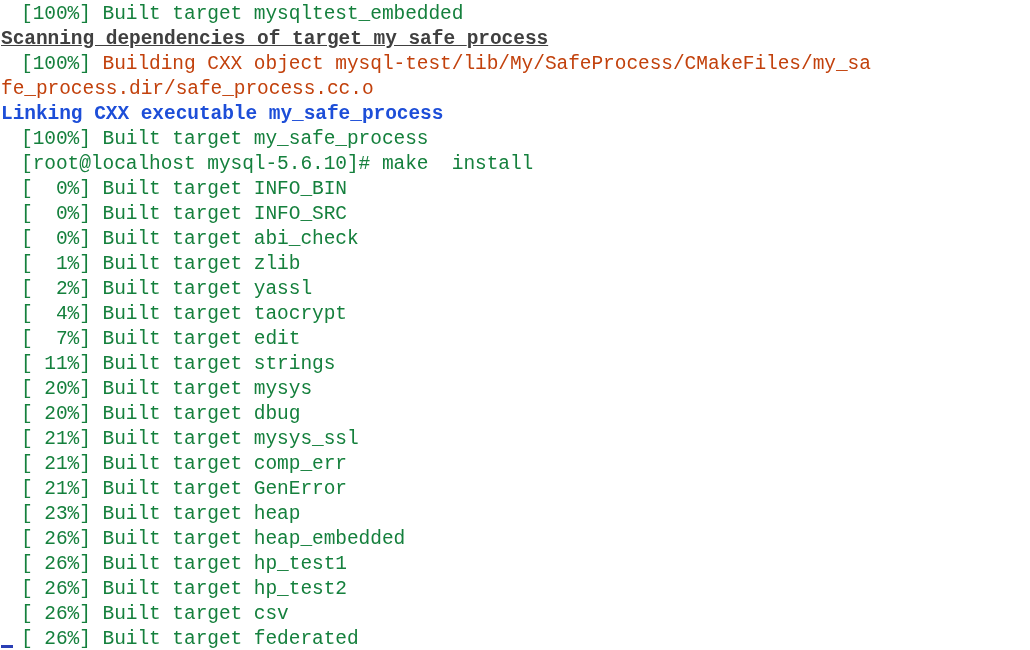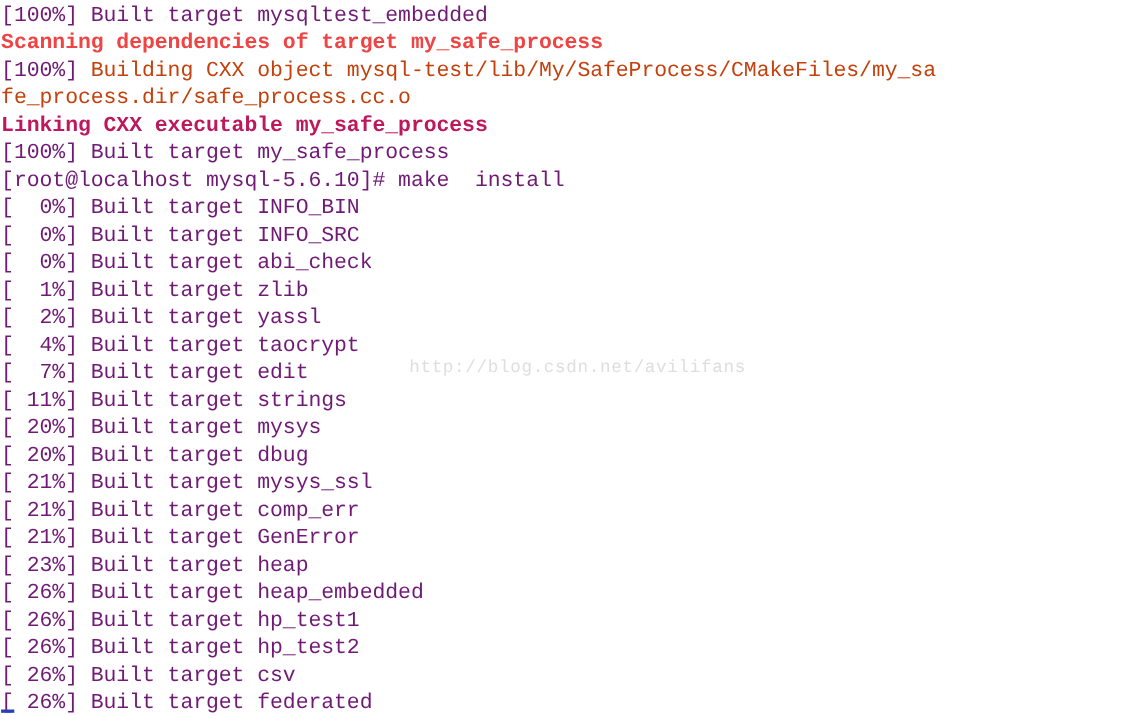--- a/index.html
+++ b/index.html
@@ -40,24 +40,24 @@
   }
 
   .line {
     height: 25px;
     white-space: pre;
   }
 
   .seg { white-space: pre; }
 
   
-  .c-default { color: #701a75; }
-  .c-magenta { color: #ef4444; font-weight: bold; }
+  .c-default { color: #15803d; padding-left: 20px; }
+  .c-magenta { color: #404040; font-weight: bold; text-decoration: underline; }
   .c-green   { color: #c2410c; }
-  .c-red     { color: #be185d; font-weight: bold; }
+  .c-red     { color: #1d4ed8; font-weight: bold; }
 
   
   #watermark {
     position: absolute;
     left: 372px;
     top: 324px;
     font-family: "Liberation Mono", "DejaVu Sans Mono", monospace;
     font-size: 16px;
     line-height: 20px;
     color: #dedede;
@@ -77,19 +77,18 @@
     height: 3px;
     background: #2a3fb5;
     z-index: 3;
   }
 </style>
 </head>
 <body>
 
 <div id="terminal">
 
-  <div id="watermark">http://blog.csdn.net/avilifans</div>
 
   <div id="console"><div class="line"><span class="seg c-default">[100%] Built target mysqltest_embedded</span></div><div class="line"><span class="seg c-magenta">Scanning dependencies of target my_safe_process</span></div><div class="line"><span class="seg c-default">[100%] </span><span class="seg c-green">Building CXX object mysql-test/lib/My/SafeProcess/CMakeFiles/my_sa</span></div><div class="line"><span class="seg c-green">fe_process.dir/safe_process.cc.o</span></div><div class="line"><span class="seg c-red">Linking CXX executable my_safe_process</span></div><div class="line"><span class="seg c-default">[100%] Built target my_safe_process</span></div><div class="line"><span class="seg c-default">[root@localhost mysql-5.6.10]# make  install</span></div><div class="line"><span class="seg c-default">[  0%] Built target INFO_BIN</span></div><div class="line"><span class="seg c-default">[  0%] Built target INFO_SRC</span></div><div class="line"><span class="seg c-default">[  0%] Built target abi_check</span></div><div class="line"><span class="seg c-default">[  1%] Built target zlib</span></div><div class="line"><span class="seg c-default">[  2%] Built target yassl</span></div><div class="line"><span class="seg c-default">[  4%] Built target taocrypt</span></div><div class="line"><span class="seg c-default">[  7%] Built target edit</span></div><div class="line"><span class="seg c-default">[ 11%] Built target strings</span></div><div class="line"><span class="seg c-default">[ 20%] Built target mysys</span></div><div class="line"><span class="seg c-default">[ 20%] Built target dbug</span></div><div class="line"><span class="seg c-default">[ 21%] Built target mysys_ssl</span></div><div class="line"><span class="seg c-default">[ 21%] Built target comp_err</span></div><div class="line"><span class="seg c-default">[ 21%] Built target GenError</span></div><div class="line"><span class="seg c-default">[ 23%] Built target heap</span></div><div class="line"><span class="seg c-default">[ 26%] Built target heap_embedded</span></div><div class="line"><span class="seg c-default">[ 26%] Built target hp_test1</span></div><div class="line"><span class="seg c-default">[ 26%] Built target hp_test2</span></div><div class="line"><span class="seg c-default">[ 26%] Built target csv</span></div><div class="line"><span class="seg c-default">[ 26%] Built target federated</span></div></div>
 
   <div id="cursor"></div>
 
 </div>
 
 </body></html>

